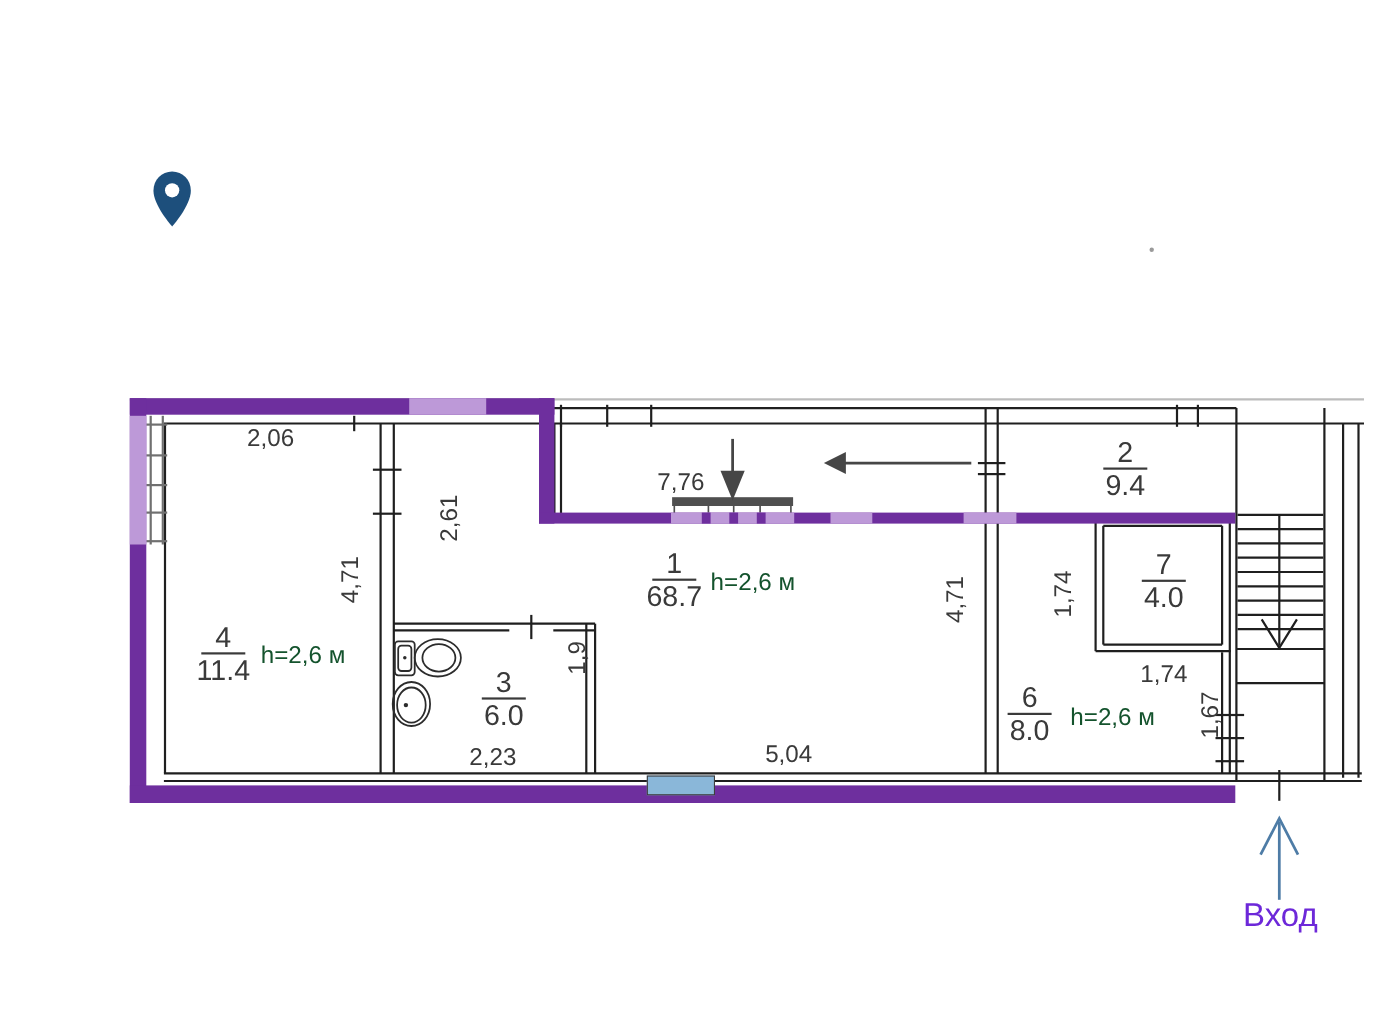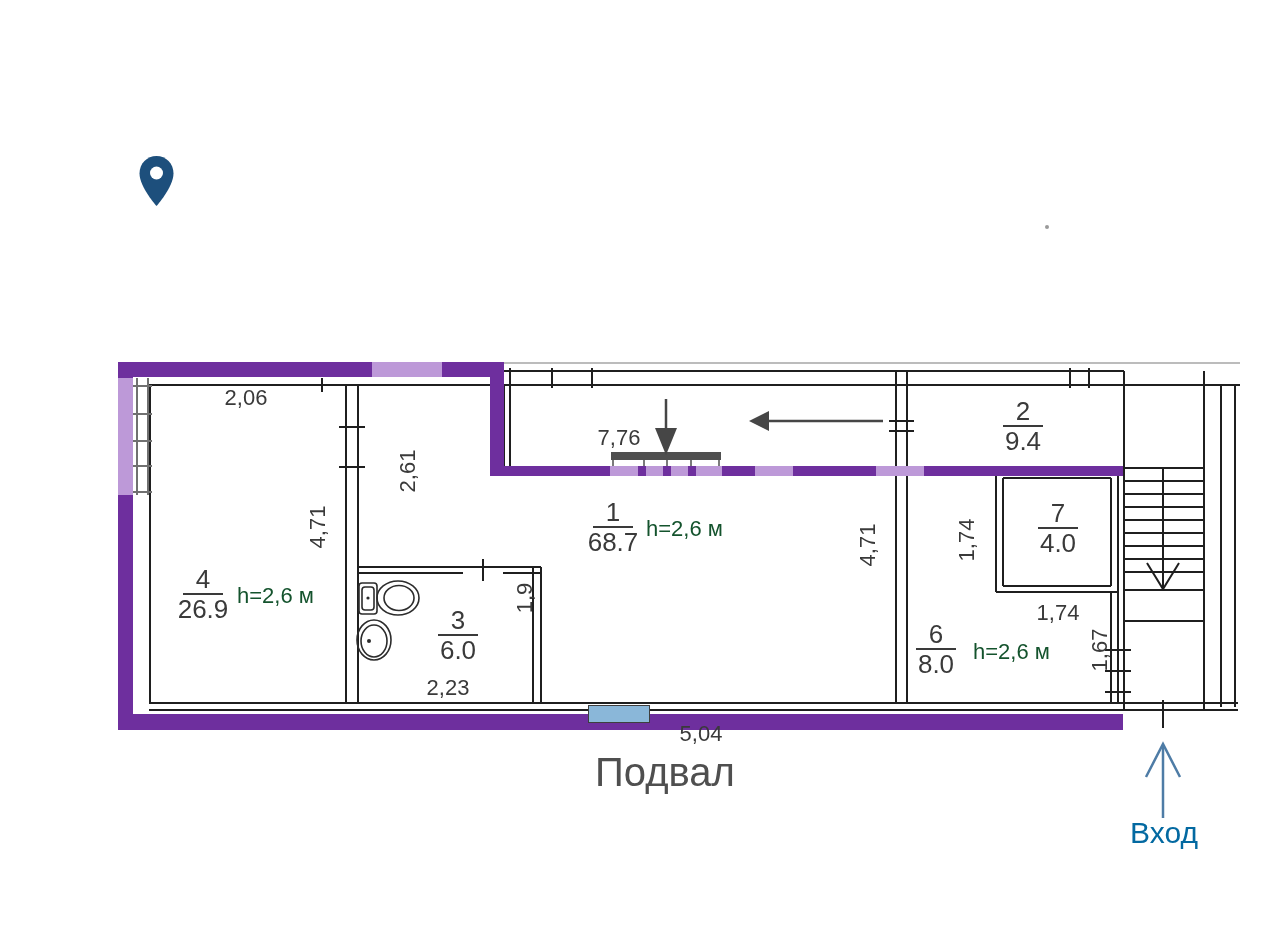--- a/index.html
+++ b/index.html
@@ -24,21 +24,21 @@
        text-align:center;white-space:nowrap;}
   .dim.v{transform:rotate(-90deg);}
   .room{position:absolute;width:60px;text-align:center;color:#3a3a3a;}
   .room .num{display:block;font-size:26px;line-height:26px;}
   .room .bar{display:block;height:2px;background:#3a3a3a;width:40px;margin:1px auto;}
   .room .area{display:block;font-size:26px;line-height:26px;}
   .hlabel{position:absolute;font-size:22px;line-height:24px;color:#14532d;white-space:nowrap;}
   .floor-label{position:absolute;left:540px;top:750px;width:250px;text-align:center;
                font-size:40px;color:#4f4f4f;}
   .entrance-label{position:absolute;left:1118px;top:816px;width:92px;text-align:center;
-                  font-size:30px;color:#0369a1;}
+                  font-size:30px;color:#6d28d9;}
 </style>
 </head>
 <body>
 
 <div class="page">
 
   <svg class="pin" viewBox="0 0 37 52">
     <path d="M18.5,1 C9,1 1.5,8.5 1.5,18.5 C1.5,32 18.5,51 18.5,51 C18.5,51 35.5,32 35.5,18.5 C35.5,8.5 28,1 18.5,1 Z" fill="#1d4f7c"></path>
     <circle cx="18.5" cy="18" r="6.5" fill="#ffffff"></circle>
   </svg>
@@ -178,33 +178,33 @@
   <div class="pl" style="left:876px;top:466px;width:48px;height:10px;"></div>
   <div class="pp" style="left:118px;top:362px;width:15px;height:368px;"></div>
   <div class="pl" style="left:118px;top:378px;width:15px;height:117px;"></div>
   <div class="pp" style="left:118px;top:714px;width:1005px;height:16px;"></div>
 
   <div class="bwin"></div>
 
   <span class="dim" style="left:211px;top:386px;">2,06</span>
   <span class="dim" style="left:584px;top:394px;margin-top:32px;">7,76</span>
   <span class="dim" style="left:413px;top:676px;">2,23</span>
-  <span class="dim" style="left:666px;top:674px;margin-top:48px;">5,04</span>
+  <span class="dim" style="left:682px;top:674px;">5,04</span>
   <span class="dim" style="left:1023px;top:601px;">1,74</span>
   <span class="dim v" style="left:283px;top:515px;">4,71</span>
   <span class="dim v" style="left:373px;top:459px;">2,61</span>
   <span class="dim v" style="left:490px;top:586px;">1,9</span>
   <span class="dim v" style="left:833px;top:533px;">4,71</span>
   <span class="dim v" style="left:932px;top:528px;">1,74</span>
   <span class="dim v" style="left:1065px;top:638px;">1,67</span>
 
   <div class="room" style="left:173px;top:566px;">
     <span class="num">4</span>
     <span class="bar"></span>
-    <span class="area">26.9</span>
+    <span class="area">11.4</span>
   </div>
   <span class="hlabel" style="left:237px;top:584px;">h=2,6 м</span>
 
   <div class="room" style="left:583px;top:499px;">
     <span class="num">1</span>
     <span class="bar"></span>
     <span class="area">68.7</span>
   </div>
   <span class="hlabel" style="left:646px;top:517px;">h=2,6 м</span>
 
@@ -226,16 +226,15 @@
     <span class="area">4.0</span>
   </div>
 
   <div class="room" style="left:906px;top:621px;">
     <span class="num">6</span>
     <span class="bar"></span>
     <span class="area">8.0</span>
   </div>
   <span class="hlabel" style="left:973px;top:640px;">h=2,6 м</span>
 
-  <div class="floor-label">Подвал</div>
   <div class="entrance-label">Вход</div>
 
 </div>
 
 </body></html>

